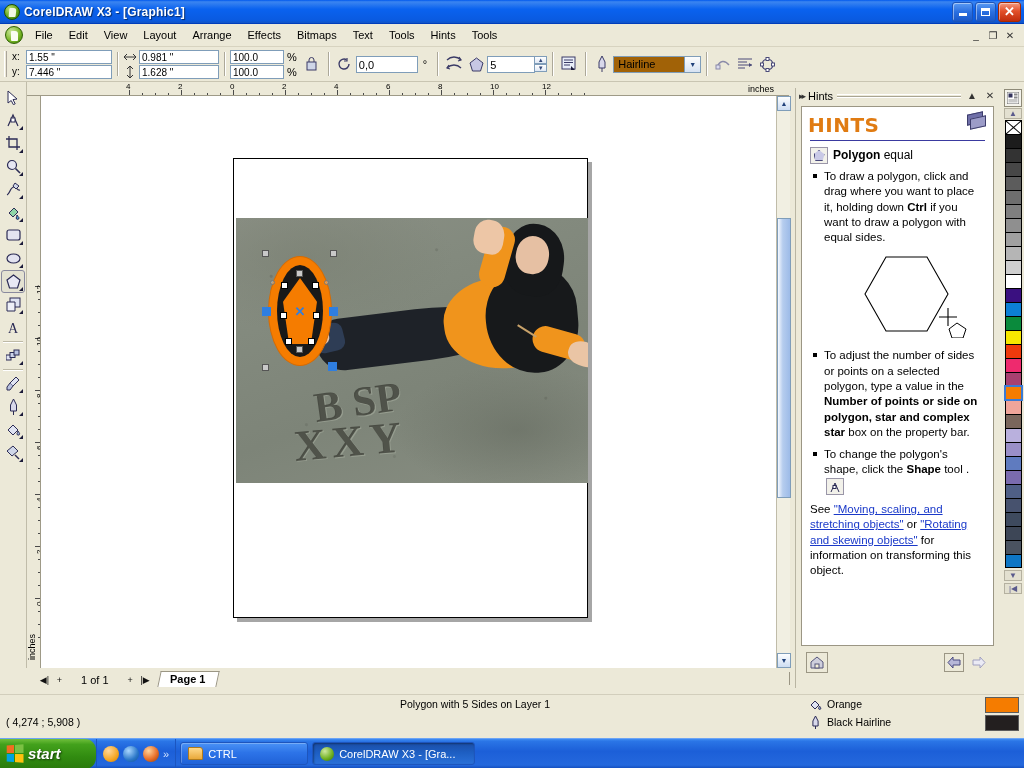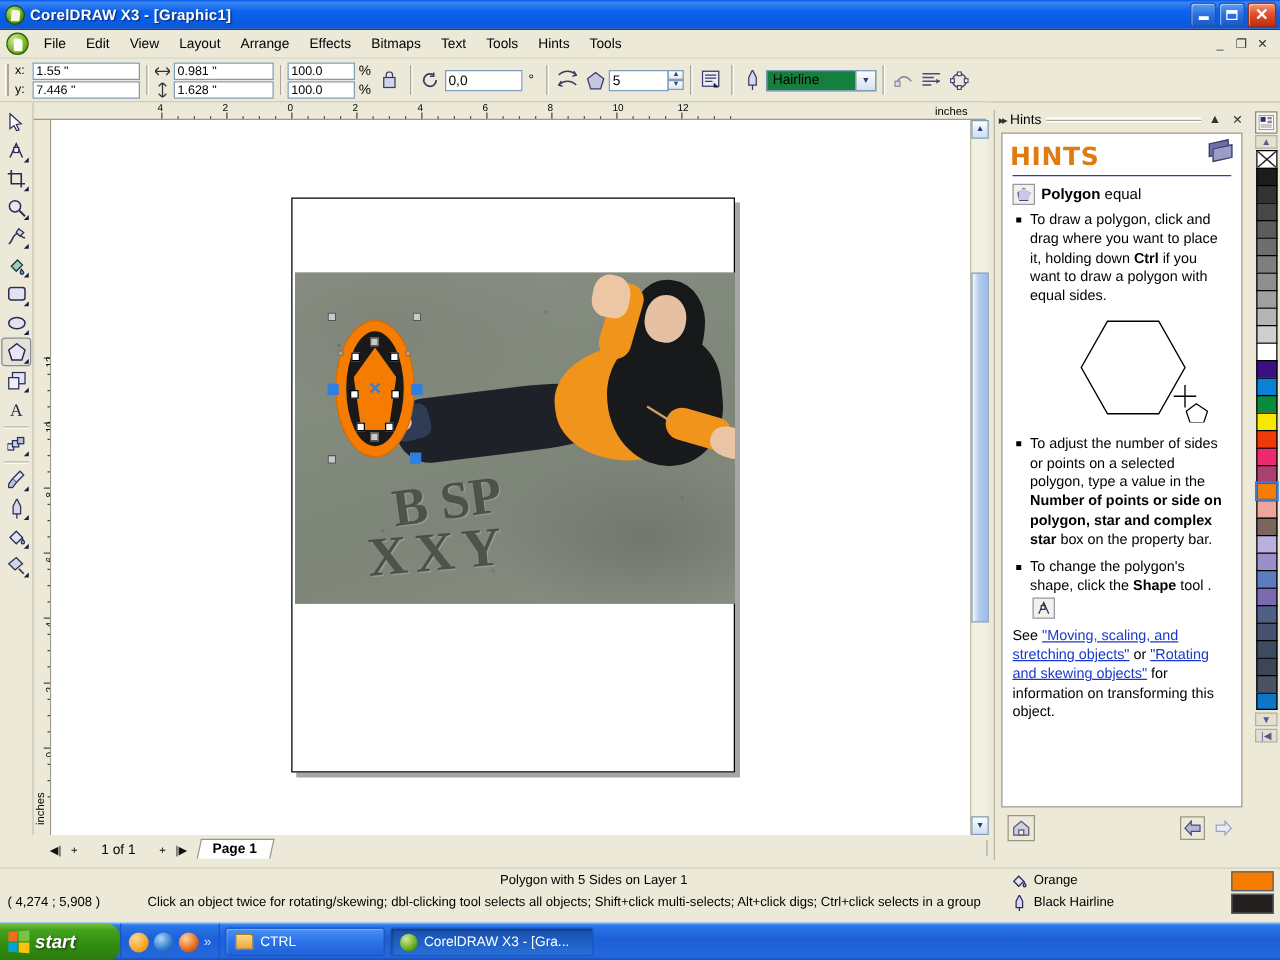--- a/index.html
+++ b/index.html
@@ -100,21 +100,21 @@
   .pct-row { display:flex; align-items:center; height:14px; gap:3px; }
   .tbtn {
     width: 22px; height: 22px; display:flex; align-items:center; justify-content:center;
     background:#ece9d8; border:1px solid transparent; color:#2b2b55; font-size:12px;
   }
   .spin { display:flex; flex-direction:column; width:13px; height:16px; margin-left:-1px; }
   .spin div {
     flex:1; border:1px solid #7f9db9; background: linear-gradient(to bottom,#fff,#dfe8f5);
     display:flex; align-items:center; justify-content:center; font-size:6px; color:#33497a;
   }
-  .combo { display:flex; align-items:center; height:17px; border:1px solid #7f9db9; background:#15803d; }
+  .combo { display:flex; align-items:center; height:17px; border:1px solid #7f9db9; background:#a16207; }
   .combo .cv { padding: 0 4px; font-size: 11px; width: 70px; }
   .combo .carr {
     width:16px; height:15px; background: linear-gradient(to bottom,#fdfdfd,#d6e2f2);
     border-left:1px solid #7f9db9; display:flex; align-items:center; justify-content:center;
     font-size:7px; color:#20417a;
   }
 
   
   .toolbox {
     position: absolute; left: 0; top: 82px; width: 27px; height: 586px;
@@ -988,21 +988,20 @@
         <div class="sw" style="background: rgb(61, 70, 86);"></div>
         <div class="sw" style="background: rgb(74, 83, 96);"></div>
         <div class="sw last" style="background: rgb(14, 118, 196);"></div>
       </div>
     <div class="pal-scroll" style="margin-top:2px;">▼</div>
     <div class="pal-scroll">|◀</div>
   </div>
 
   <div class="statusbar">
     <div class="sb-row2">( 4,274 ; 5,908  )</div>
-    <div class="sb-hint">Click an object twice for rotating/skewing; dbl-clicking tool selects all objects; Shift+click multi-selects; Alt+click digs; Ctrl+click selects in a group</div>
     <div class="sb-obj">Polygon with 5 Sides on Layer 1</div>
 
     <div class="sb-fill">
       <span class="mini-ic">
         <svg width="13" height="13" viewBox="0 0 13 13">
             <path d="M2 7l4-4 4 4-4 4z" fill="#dfe3f2" stroke="#2b2b55"></path>
             <path d="M10.5 8c.7 1.3 1.3 1.5 1.3 2.3a1.1 1.1 0 01-2.2 0c0-.8.6-1 .9-2.3z" fill="#9fb4dd" stroke="#2b2b55"></path>
           </svg>
       </span>
       <span>Orange</span>

